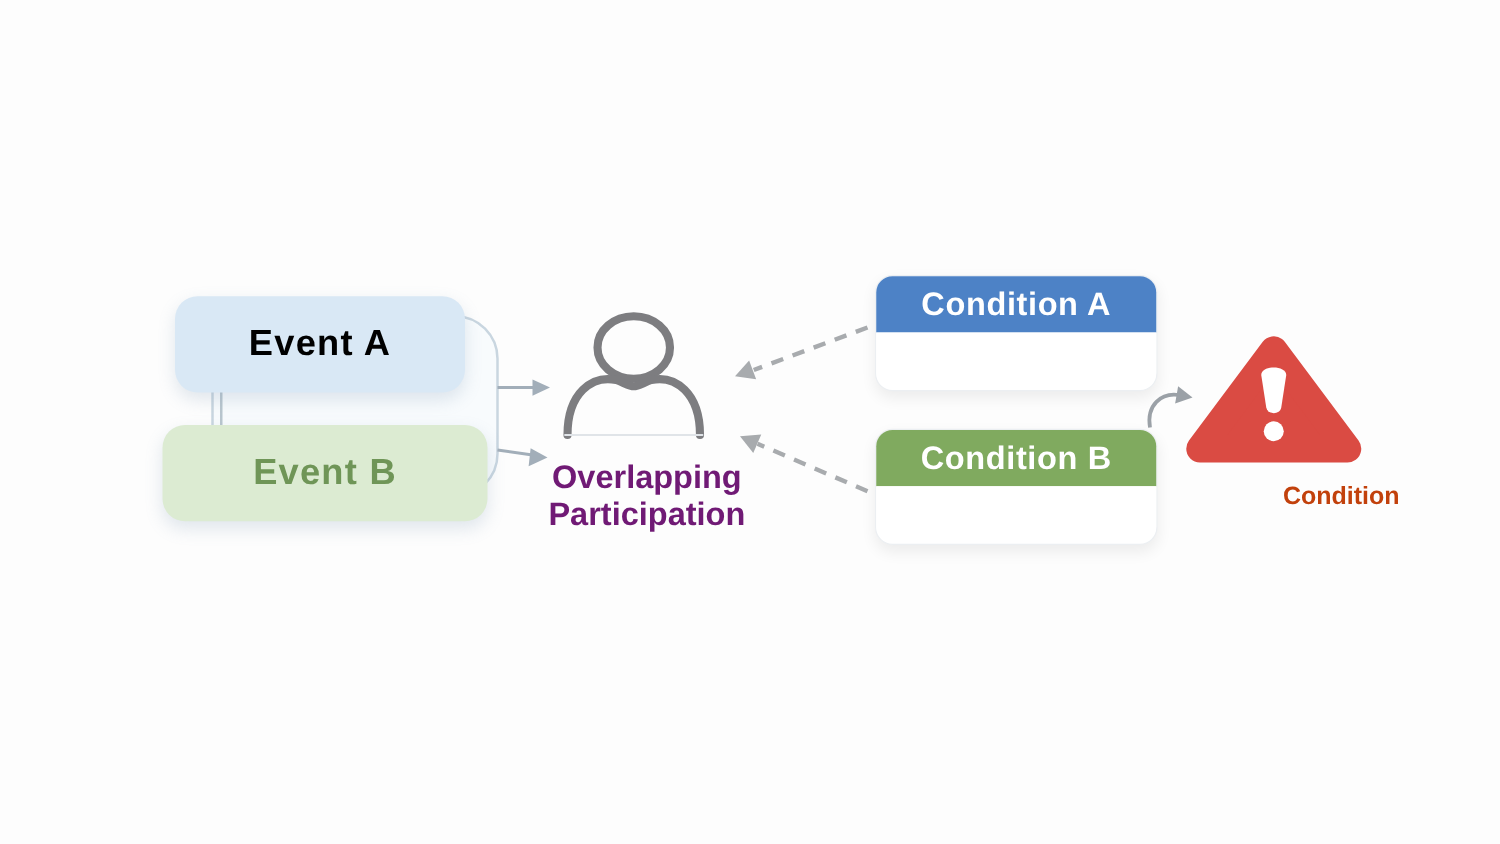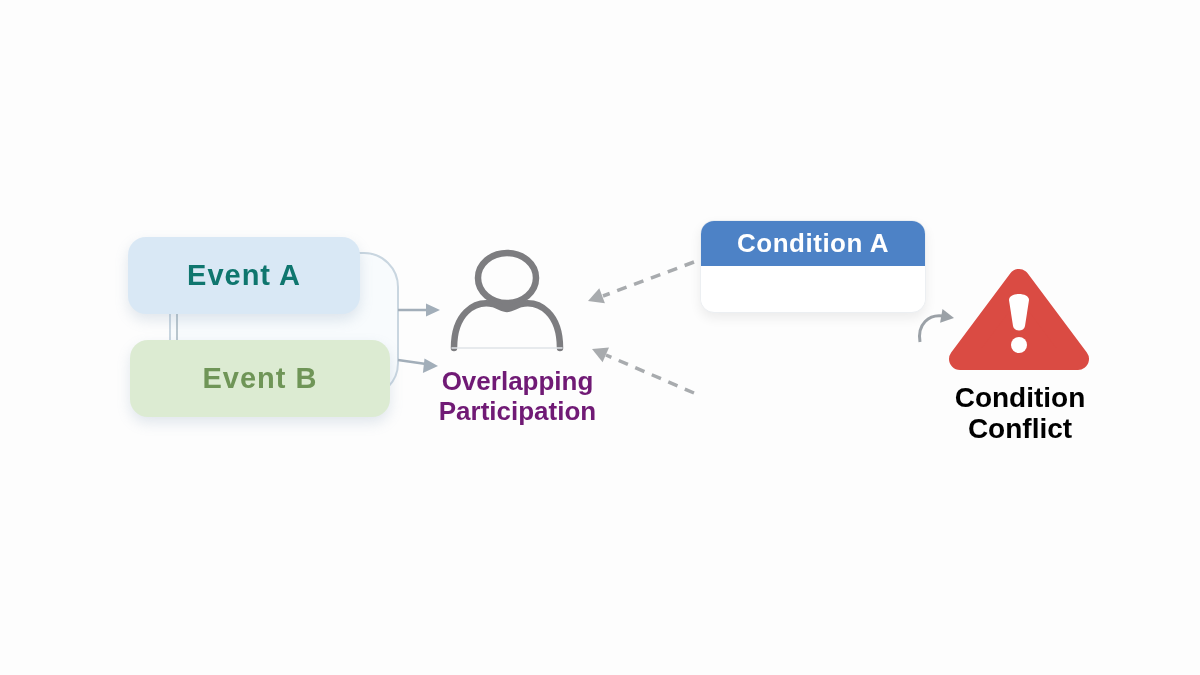--- a/index.html
+++ b/index.html
@@ -8,21 +8,21 @@
     position:relative;width:1200px;height:675px;overflow:hidden;
     background:#fdfdfd;
   }
   .card{position:absolute;display:flex;align-items:center;justify-content:center;}
   
   .event-pill{
     width:232px;height:77px;border-radius:18px;
     box-shadow:0 6px 14px rgba(110,140,170,0.20);
     font-weight:bold;font-size:29px;letter-spacing:1px;
   }
-  #event-a{left:128px;top:237px;background:#d9e8f5;color:#0f766e;}
+  #event-a{left:140px;top:237px;background:#d9e8f5;color:#000000;}
   #event-b{left:130px;top:340px;background:#dcebd2;color:#6f9557;width:260px;}
   
   .cond-card{
     width:224px;height:91px;border-radius:14px;background:#ffffff;
     border:1px solid #eceff2;
     box-shadow:0 5px 12px rgba(0,0,0,0.07);
     display:block;
   }
   #condition-a{left:700px;top:220px;}
   #condition-b{left:700px;top:343px;}
@@ -36,22 +36,22 @@
   .cond-body{height:45px;border-radius:0 0 13px 13px;background:#ffffff;}
   
   .multiline-label{
     position:absolute;text-align:center;font-weight:bold;
   }
   #overlap-label{
     left:400px;top:366px;width:235px;
     color:#701a75;font-size:26px;line-height:30px;
   }
   #conflict-label{
-    left:930px;top:382px;width:180px;
-    color:#000000;font-size:28px;line-height:31px;
+    left:983px;top:382px;width:180px;
+    color:#c2410c;font-size:20px;line-height:31px;
   }
   svg.layer{position:absolute;left:0;top:0;pointer-events:none;}
 </style>
 </head>
 <body>
 
 <div id="canvas">
 
   <svg class="layer" width="1200" height="675" viewBox="0 0 1200 675">
     <rect x="170" y="253" width="228" height="144" rx="34" fill="#f8fbfd" stroke="#c9d6e0" stroke-width="2"></rect>
@@ -61,20 +61,26 @@
   <div class="card event-pill" id="event-a">
     <span>Event A</span>
   </div>
   <div class="card event-pill" id="event-b">
     <span>Event B</span>
   </div>
 
   <div class="card cond-card" id="condition-a">
     <div class="cond-header">
       <span>Condition A</span>
+    </div>
+    <div class="cond-body"></div>
+  </div>
+  <div class="card cond-card" id="condition-b">
+    <div class="cond-header">
+      <span>Condition B</span>
     </div>
     <div class="cond-body"></div>
   </div>
 
   <svg class="layer" width="1200" height="675" viewBox="0 0 1200 675">
 
     <g>
       <line x1="398" y1="310" x2="428" y2="310" stroke="#a2aeb9" stroke-width="2.5"></line>
       <polygon points="440,310 426,303.5 426,316.5" fill="#a2aeb9"></polygon>
     </g>
@@ -110,16 +116,15 @@
       <circle cx="1019" cy="345" r="8" fill="#ffffff"></circle>
     </g>
   </svg>
 
   <div class="multiline-label" id="overlap-label">
     <div>Overlapping</div>
     <div>Participation</div>
   </div>
   <div class="multiline-label" id="conflict-label">
     <div>Condition</div>
-    <div>Conflict</div>
   </div>
 
 </div>
 
 </body></html>

